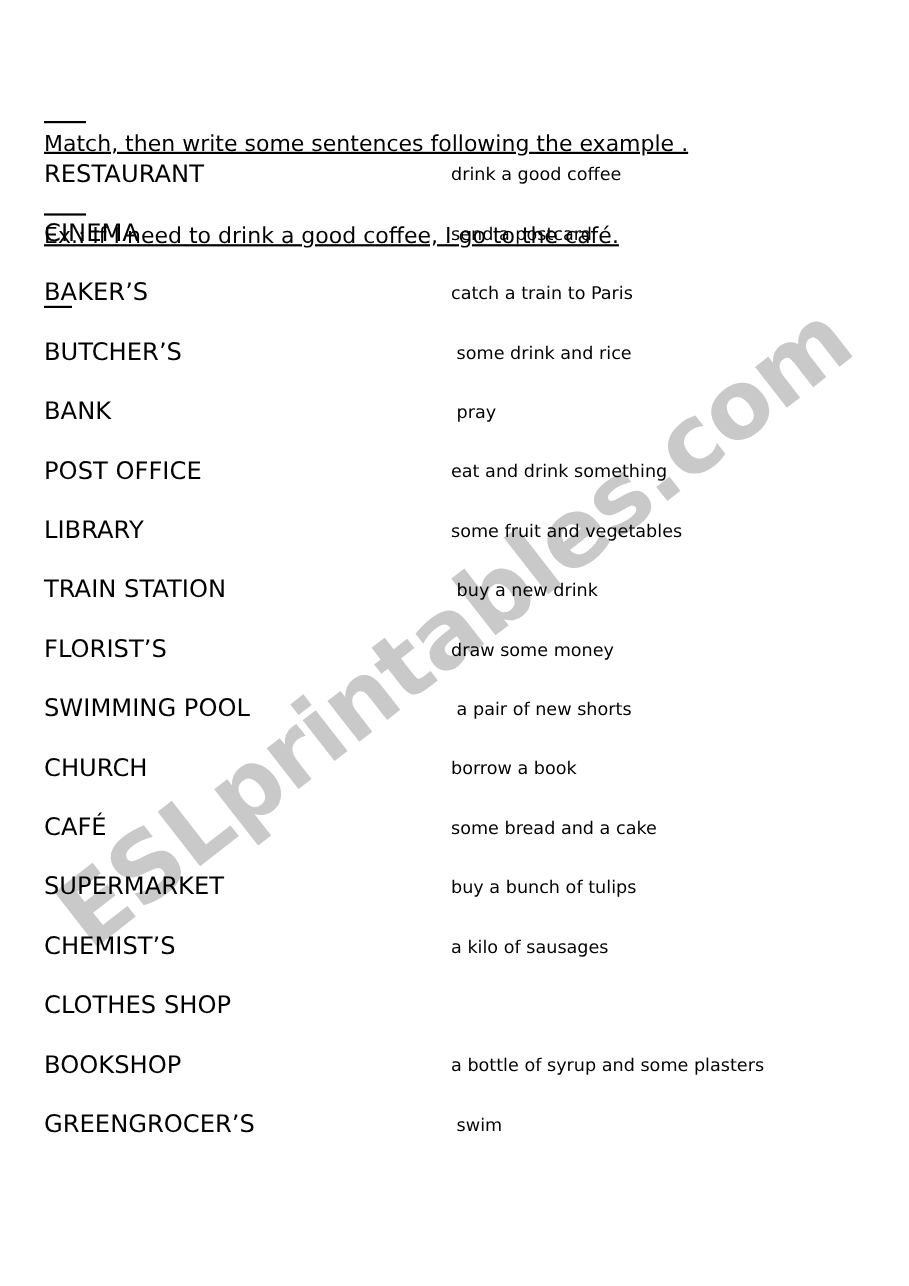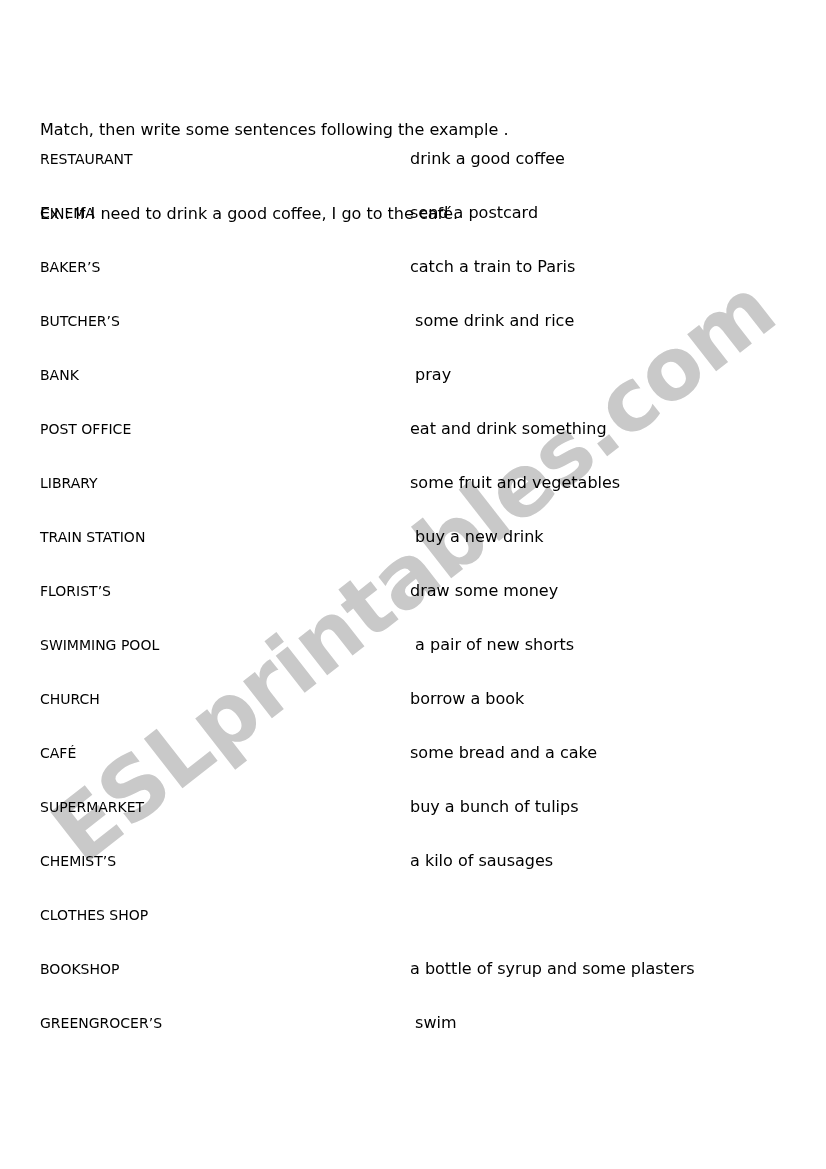--- a/index.html
+++ b/index.html
@@ -55,23 +55,24 @@
     height: 1169px;
     z-index: 2;
   }
 
   .instructions {
     position: absolute;
     left: 40px;
     top: 60px;
     width: 760px;
     color: #000000;
-    font-size: 16px;
+    font-size: 20px;
     line-height: 28px;
     white-space: pre-wrap;
+    text-decoration: underline;
   }
   .instructions .line {
     display: block;
   }
 
   #match-list {
     position: absolute;
     left: 0;
     top: 146px;
     width: 826px;
@@ -79,21 +80,21 @@
 
   .match-row {
     position: relative;
     height: 54px;
   }
 
   .term {
     position: absolute;
     left: 40px;
     top: 0;
-    font-size: 14px;
+    font-size: 22px;
     color: #000000;
     white-space: pre;
     line-height: 26px;
   }
 
   .phrase {
     position: absolute;
     left: 410px;
     top: 0;
     font-size: 16px;

